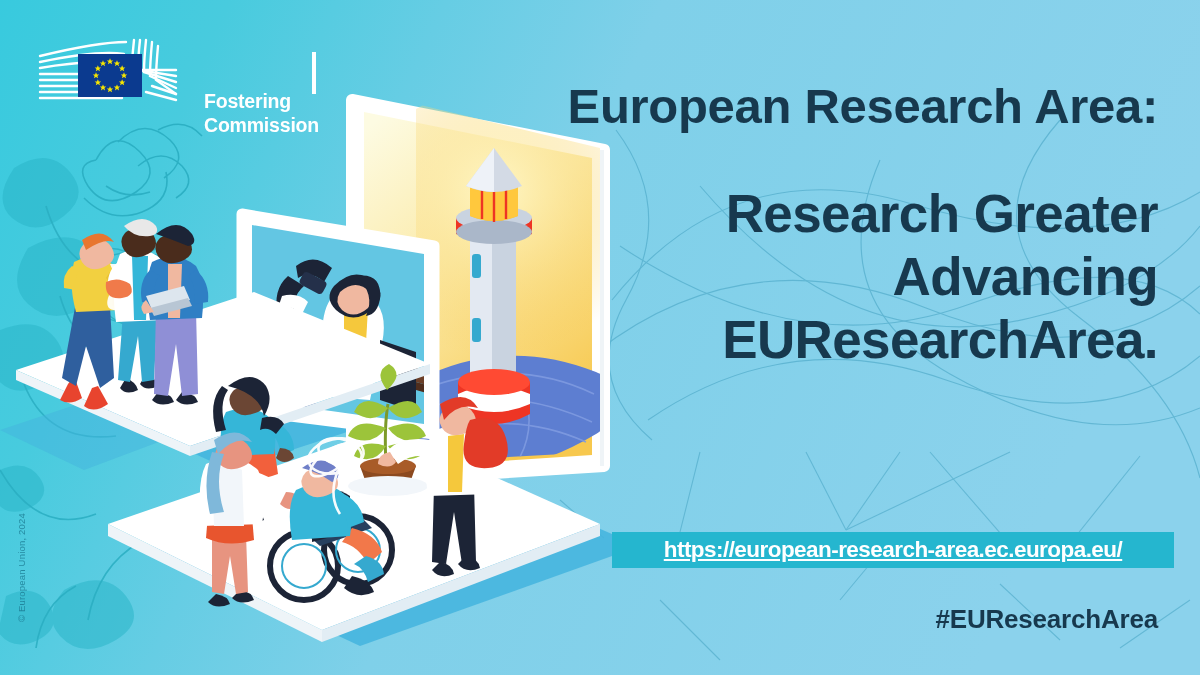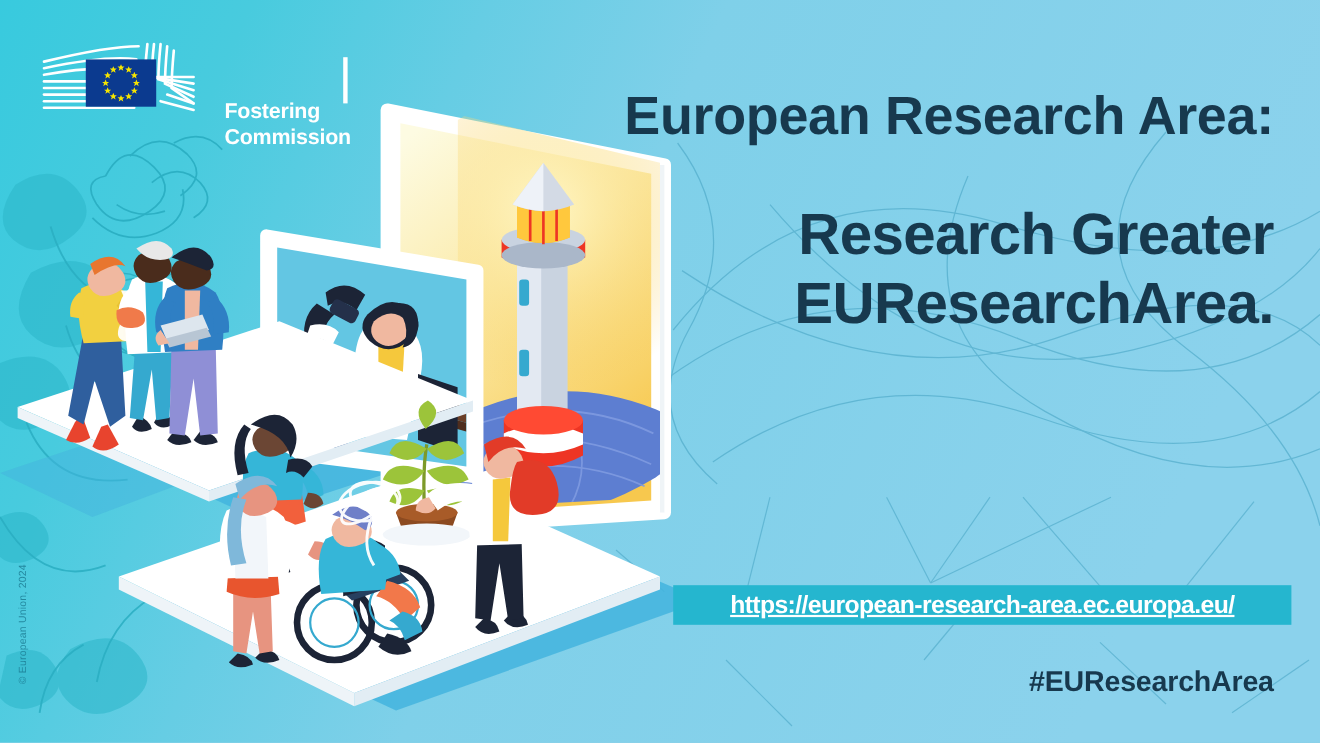--- a/index.html
+++ b/index.html
@@ -457,20 +457,21 @@
 
       <rect x="286" y="14" width="4" height="42" fill="#ffffff"></rect>
     </svg>
     <div class="logo-text"><span>Fostering</span><br><span>Commission</span></div>
   </div>
 
   <div id="kicker">European Research Area:</div>
 
   <div id="headline">
     <div>Research Greater</div>
+    <div>Advancing</div>
     <div>EUResearchArea.</div>
   </div>
 
   <div id="url-band">
     <span class="url-text">https://european-research-area.ec.europa.eu/</span>
   </div>
 
   <div id="hashtag">#EUResearchArea</div>
 
   <div id="copyright">© European Union, 2024</div>

